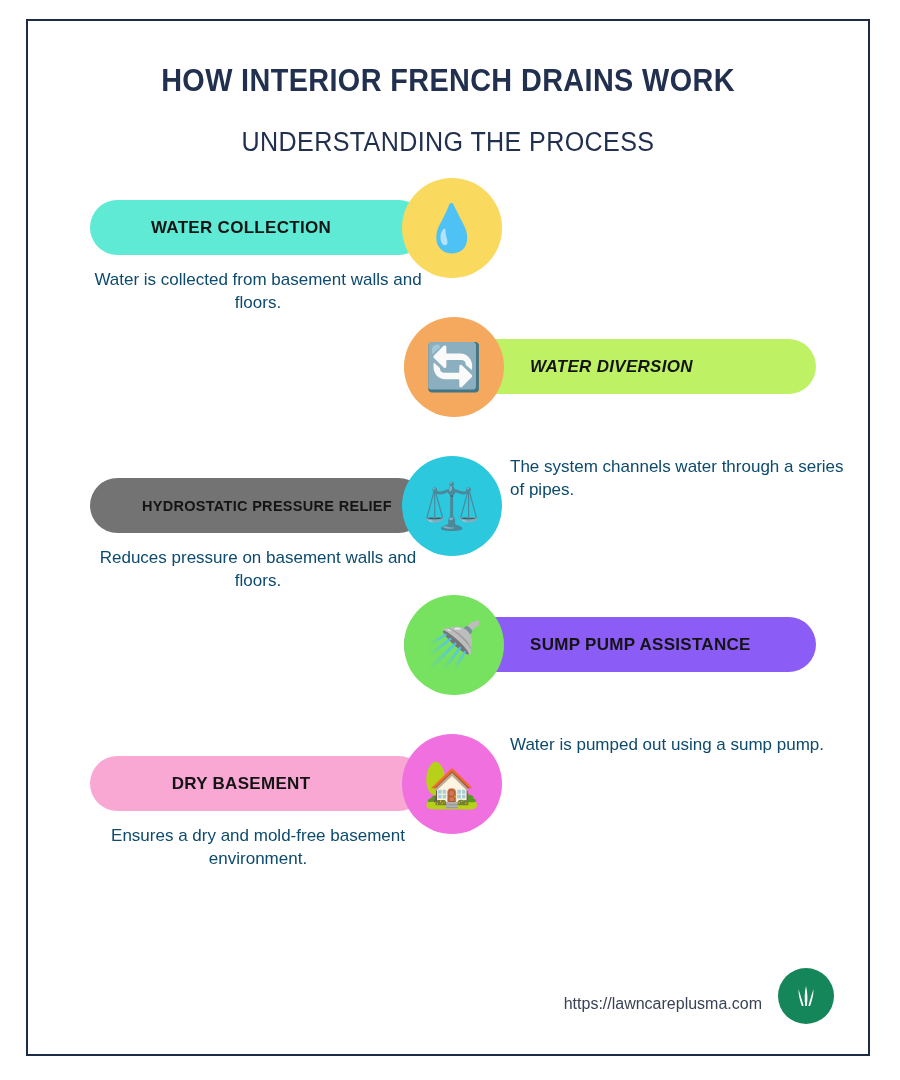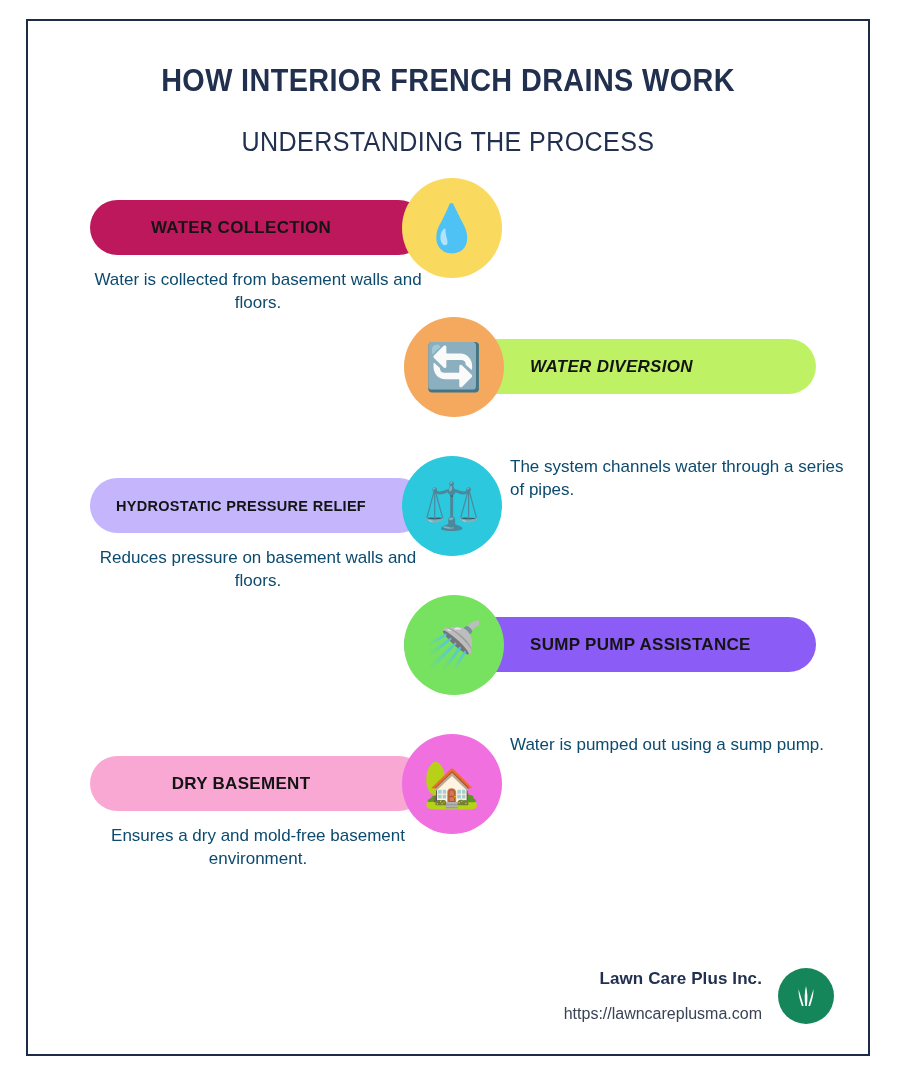--- a/index.html
+++ b/index.html
@@ -112,41 +112,41 @@
 <div class="poster" style="border-color: rgb(30, 43, 71);">
 
   <div class="header">
     <div class="title">HOW INTERIOR FRENCH DRAINS WORK</div>
     <div class="subtitle">UNDERSTANDING THE PROCESS</div>
   </div>
 
   <div class="steps">
 
     <div class="step left">
-      <div class="pill" style="background: #be185d; text-align: right;">
+      <div class="pill" style="background: #5eead4; text-align: right;">
         <span class="pill-label">WATER COLLECTION</span>
       </div>
       <div class="circle" style="background: rgb(249, 217, 94);">
         <span class="icon-emoji">💧</span>
       </div>
       <div class="desc">Water is collected from basement walls and floors.</div>
     </div>
 
     <div class="step right">
       <div class="pill" style="background: #bef264; font-style: italic;">
         <span class="pill-label">WATER DIVERSION</span>
       </div>
       <div class="circle" style="background: rgb(245, 169, 94);">
         <span class="icon-emoji">🔄</span>
       </div>
       <div class="desc">The system channels water through a series of pipes.</div>
     </div>
 
     <div class="step left">
-      <div class="pill" style="background: #c4b5fd;">
+      <div class="pill" style="background: #737373; justify-content: flex-end;">
         <span class="pill-label small">HYDROSTATIC PRESSURE RELIEF</span>
       </div>
       <div class="circle" style="background: rgb(43, 200, 222);">
         <span class="icon-emoji">⚖️</span>
       </div>
       <div class="desc">Reduces pressure on basement walls and floors.</div>
     </div>
 
     <div class="step right">
       <div class="pill" style="background: #8b5cf6;">
@@ -165,21 +165,20 @@
       <div class="circle" style="background: rgb(241, 112, 224);">
         <span class="icon-emoji">🏡</span>
       </div>
       <div class="desc">Ensures a dry and mold-free basement environment.</div>
     </div>
 
   </div>
 
   <div class="footer">
     <div class="footer-text">
-      <div class="brand">Lawn Care Plus Inc.</div>
       <div class="site">https://lawncareplusma.com</div>
     </div>
     <div class="logo" style="background: rgb(20, 134, 90);">
       <svg width="34" height="34" viewBox="0 0 34 34" aria-hidden="true">
         <g fill="#ffffff">
           <path d="M17 7 C15.6 13, 15.2 20, 16.3 27 L17.8 27 C18.9 20, 18.5 13, 17 7 Z"></path>
           <path d="M9.5 10 C11.4 16, 13.2 21.5, 14.6 27 L12.9 27 C10.9 21.5, 9.4 16, 9.5 10 Z"></path>
           <path d="M24.5 10 C22.6 16, 20.8 21.5, 19.4 27 L21.1 27 C23.1 21.5, 24.6 16, 24.5 10 Z"></path>
         </g>
       </svg>

